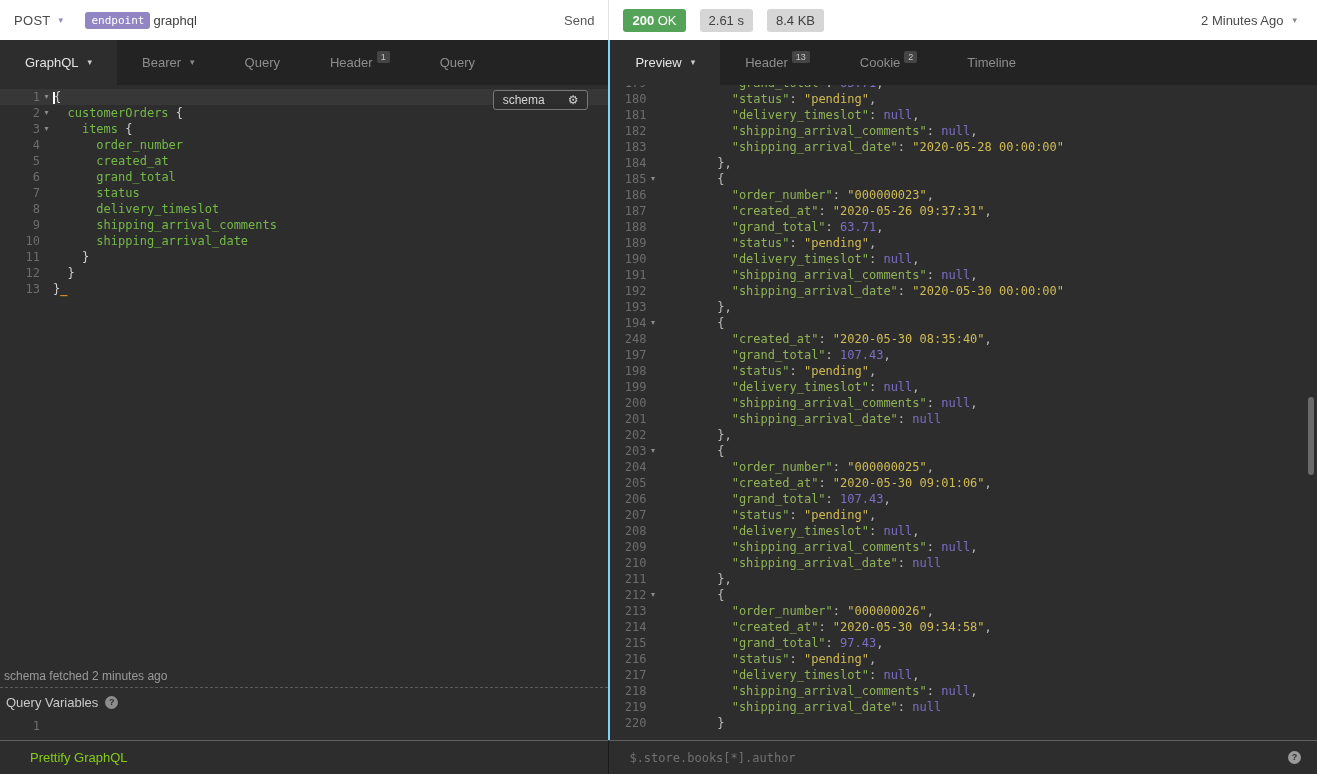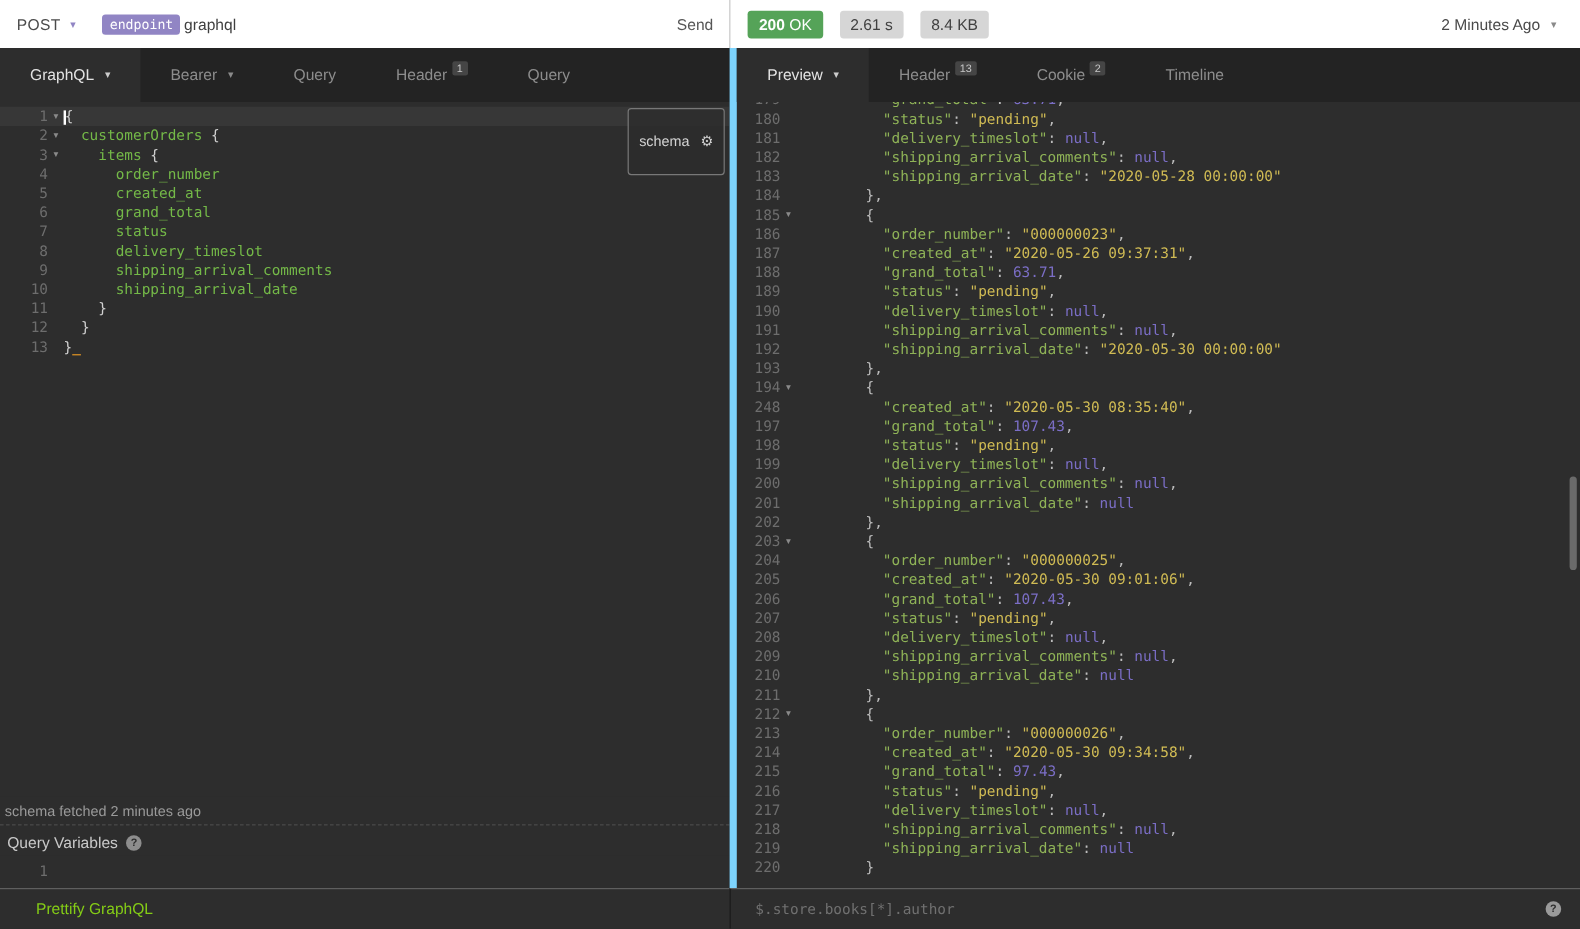--- a/index.html
+++ b/index.html
@@ -23,21 +23,21 @@
   .url-text { color:#3f3f3f; font-size:13px; margin-left:3px; }
   .send-btn { margin-left:auto; color:#565656; font-size:13px; cursor:pointer; }
 
   .badge-status { background:var(--status-green); color:#ffffff; border-radius:3px; padding:4px 9px; font-size:13px; }
   .badge-status b { font-weight:bold; }
   .badge-gray { background:#d6d6d6; color:#414141; border-radius:3px; padding:4px 9px; font-size:13px; margin-left:14px; }
   .age { margin-left:auto; color:#4a4a4a; font-size:13px; display:flex; align-items:center; gap:9px; cursor:pointer; padding-right:6px; }
 
   
   .tabbar { height:45px; background:#232323; display:flex; align-items:stretch; flex:none; }
-  .pane-right .tabbar, .pane-right .darkzone { border-left:6px solid #7dd3fc; }
+  .pane-right .tabbar, .pane-right .darkzone { border-left:2px solid #7dd3fc; }
   .tab { display:flex; align-items:center; padding:0 25px; color:#8d8d8d; font-size:13px; cursor:pointer; white-space:nowrap; }
   .tab.active { background:#2d2d2d; color:#e3e3e3; }
   .tab .caret { margin-left:9px; }
   .tab-badge { background:#454545; color:#c6c6c6; font-size:9px; padding:1px 4px; border-radius:2px;
                position:relative; top:-6px; margin-left:4px; }
 
   
   .editor { background:#2d2d2d; overflow:hidden; position:relative; }
   #gql-editor { flex:1 1 auto; min-height:0; padding-top:4px; }
   #response-editor { flex:1 1 auto; min-height:0; }
@@ -55,23 +55,23 @@
   .t-str   { color:var(--syntax-string); }
   .t-atom  { color:var(--syntax-atom); }
   .t-punc  { color:#bdbdbd; }
   .t-plain { color:#cccccc; }
   .t-field { color:var(--syntax-field); }
   .t-brace { color:#d0d0d0; }
 
   .cursor-bar { display:inline-block; width:2px; height:12px; background:#ffffff; vertical-align:middle; margin-right:-1px; }
   .bracket-mark { color:#cf8a25; font-weight:bold; }
 
-  .schema-btn { position:absolute; top:5px; right:4px; border:1px solid #787878; border-radius:3px;
-                padding:20px 9px; color:#d4d4d4; font-size:12px; background:rgba(45,45,45,.85);
-                display:flex; align-items:center; gap:9px; cursor:pointer; }
+  .schema-btn { position:absolute; top:5px; right:20px; border:1px solid #787878; border-radius:3px;
+                padding:2px 9px; color:#d4d4d4; font-size:12px; background:rgba(45,45,45,.85);
+                display:flex; align-items:center; gap:23px; cursor:pointer; }
   .schema-btn .glyph { font-size:12px; color:#cfcfcf; }
 
   
   .schema-fetched { flex:none; height:24px; background:#2d2d2d; color:#9a9a9a; font-size:12px;
                     padding:5px 4px; border-bottom:1px dashed #5a5a5a; }
   .qv-header { flex:none; height:25px; background:#2d2d2d; color:#c9c9c9; font-size:13px;
                display:flex; align-items:center; gap:7px; padding:4px 0 0 6px; }
   .qicon { width:13px; height:13px; border-radius:50%; background:#8d8d8d; color:#2d2d2d;
            font-size:9px; font-weight:bold; line-height:13px; text-align:center; flex:none; cursor:pointer; }
   #qv-editor { flex:none; height:27px; background:#2d2d2d; padding-top:5px; overflow:hidden; }

